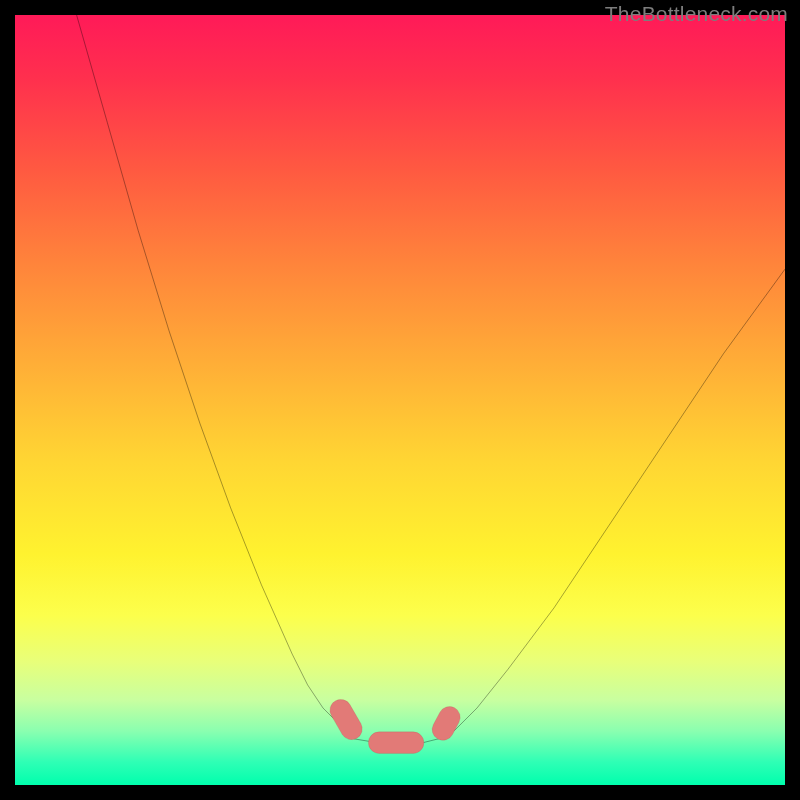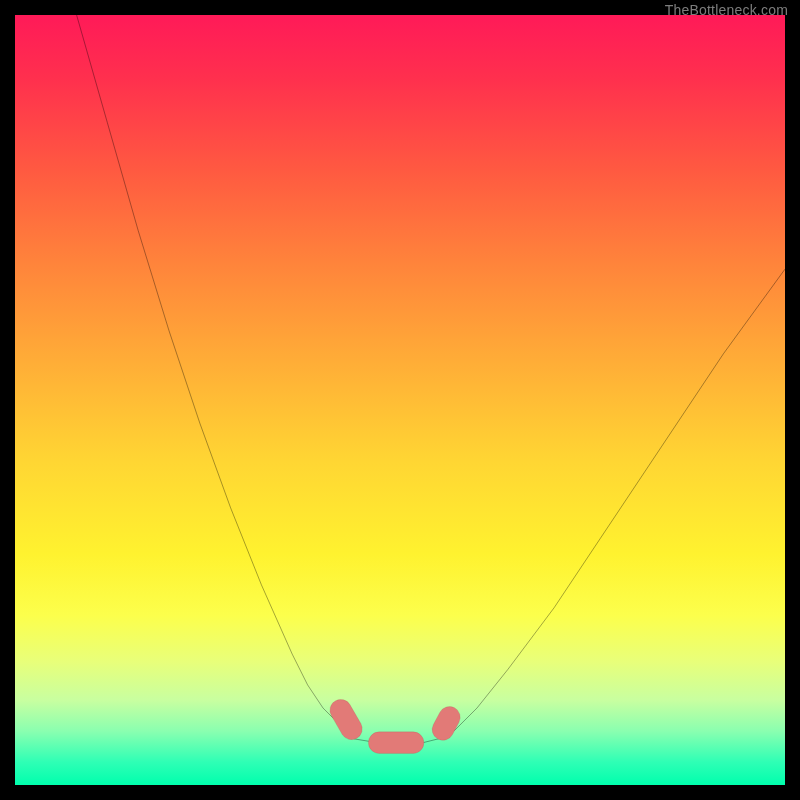--- a/index.html
+++ b/index.html
@@ -49,21 +49,21 @@
     position: absolute;
     inset: 0;
     width: 100%;
     height: 100%;
   }
   .watermark {
     position: absolute;
     top: 2px;
     right: 12px;
     color: #7d7d7d;
-    font-size: 14px;
+    font-size: 21px;
     letter-spacing: 0.2px;
     font-weight: 400;
   }
 </style>
 </head>
 <body>
 
 <div class="frame">
   <div class="plot-area">
     <div class="gradient"></div>

